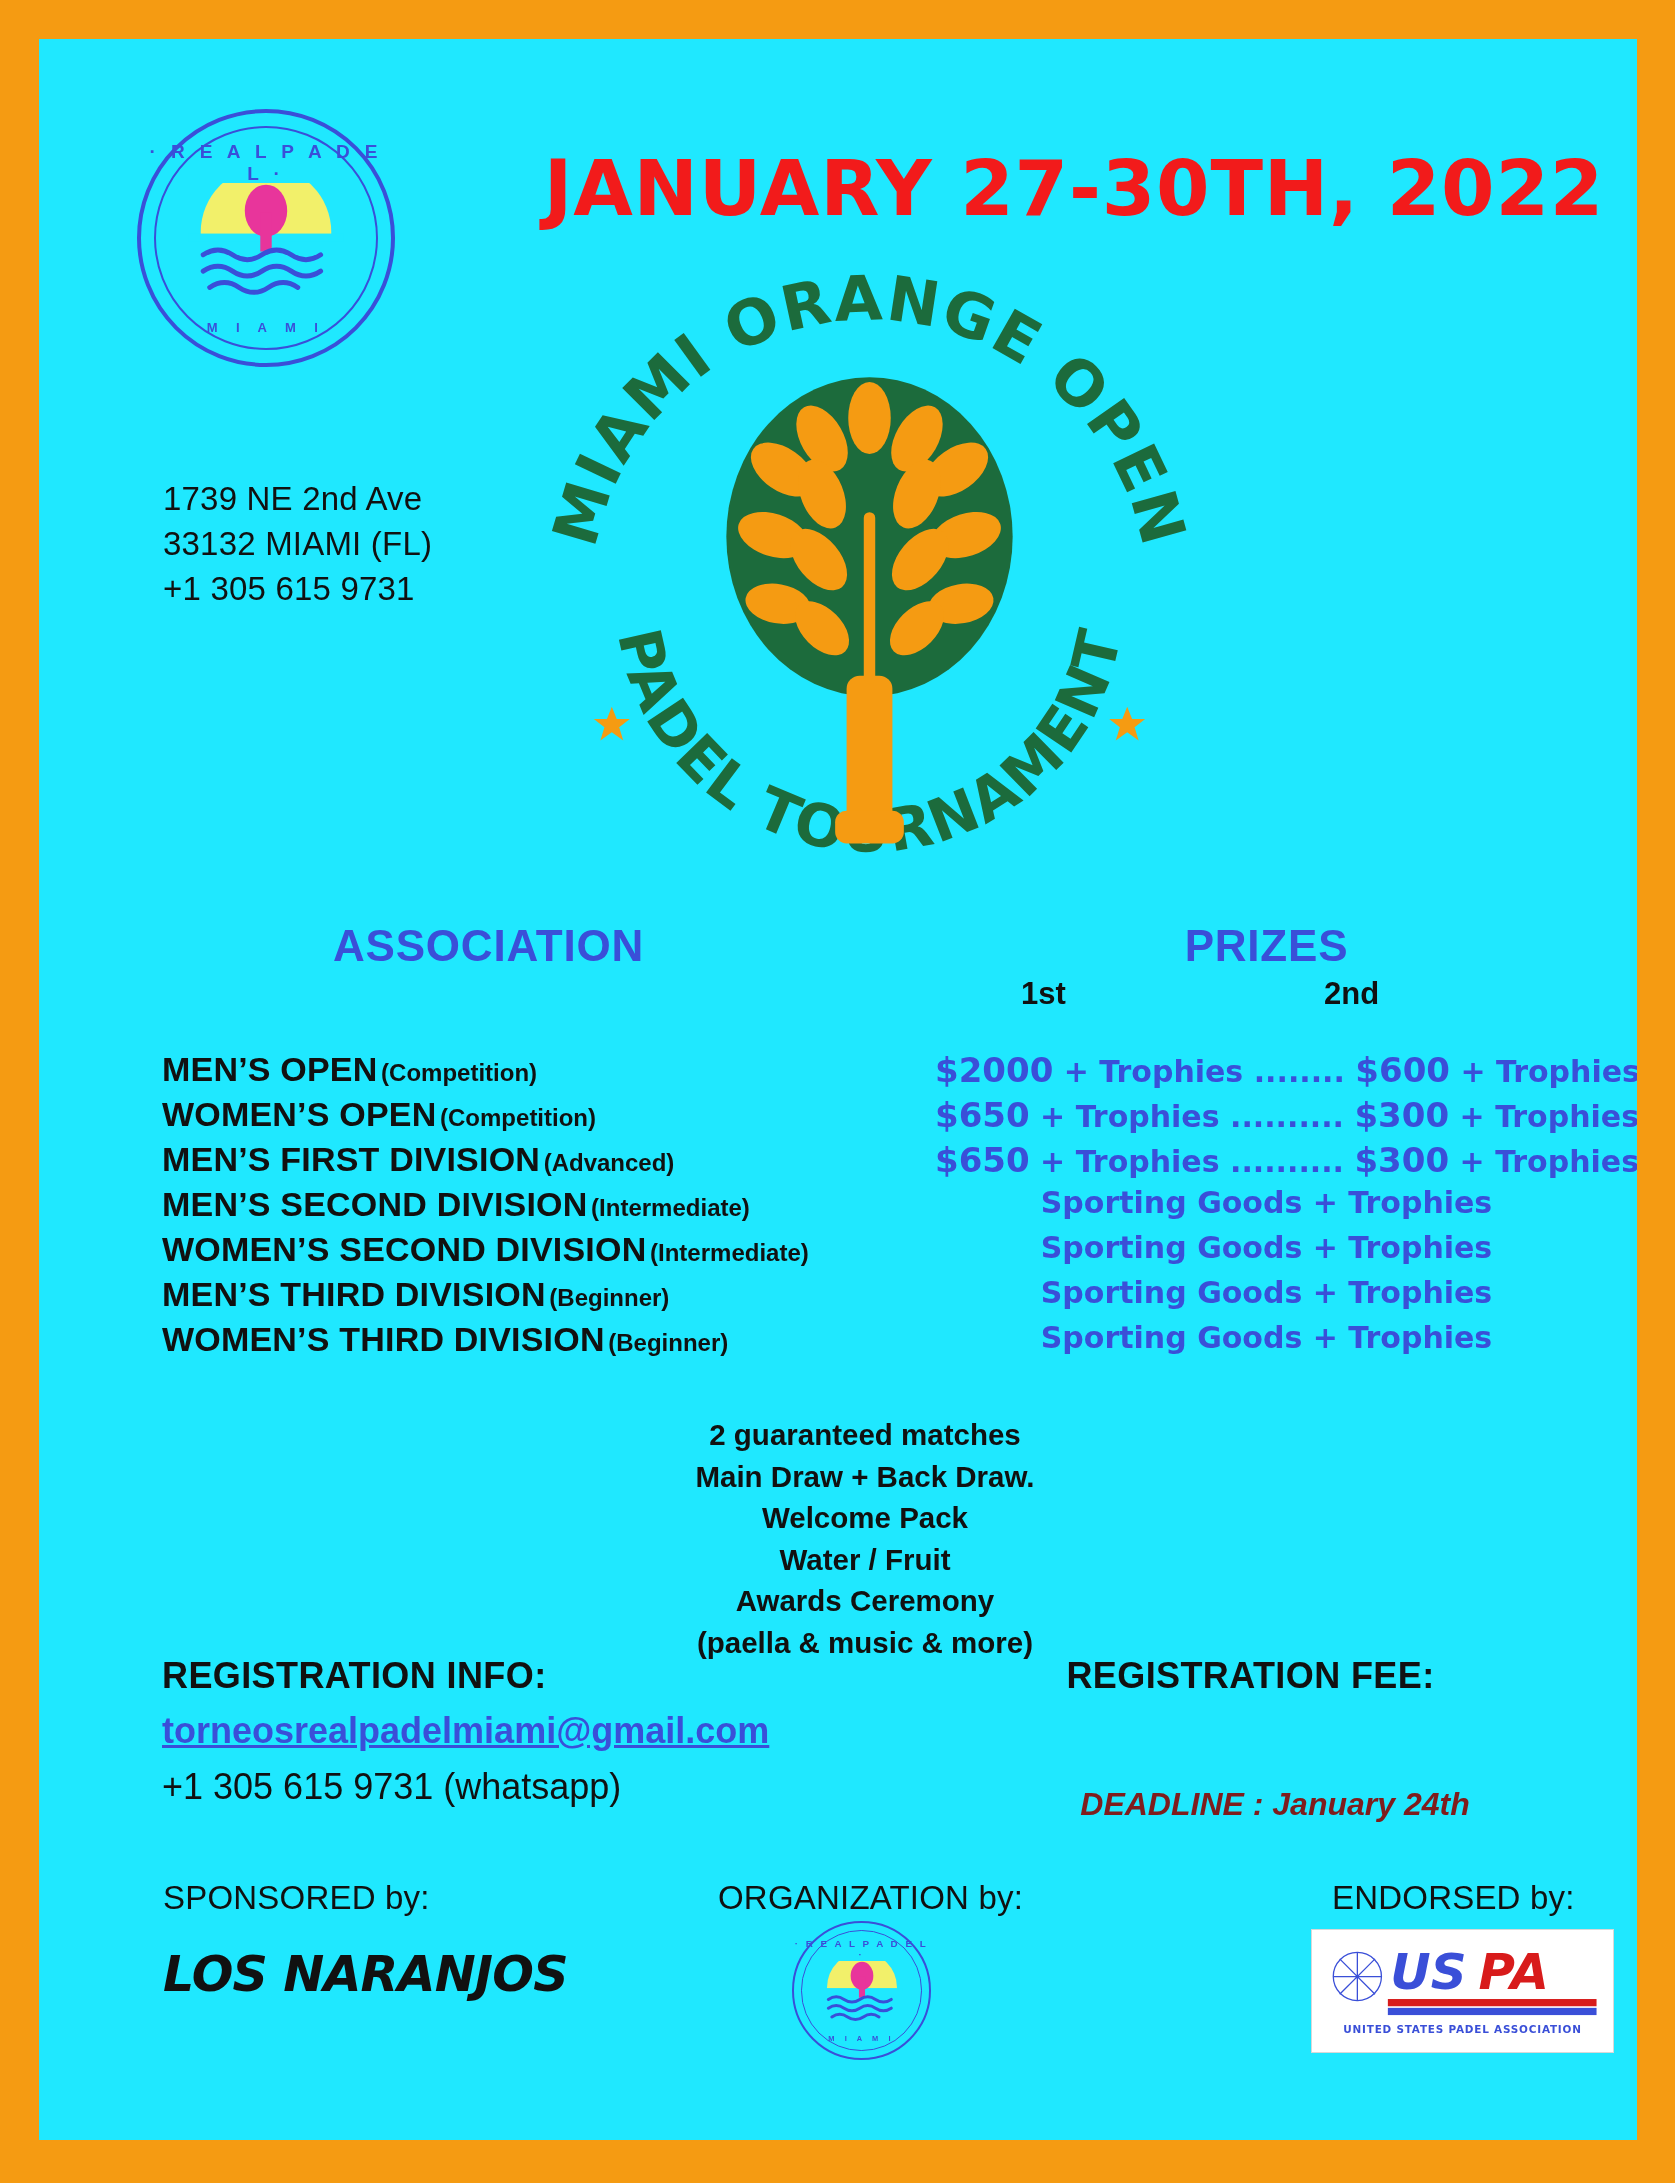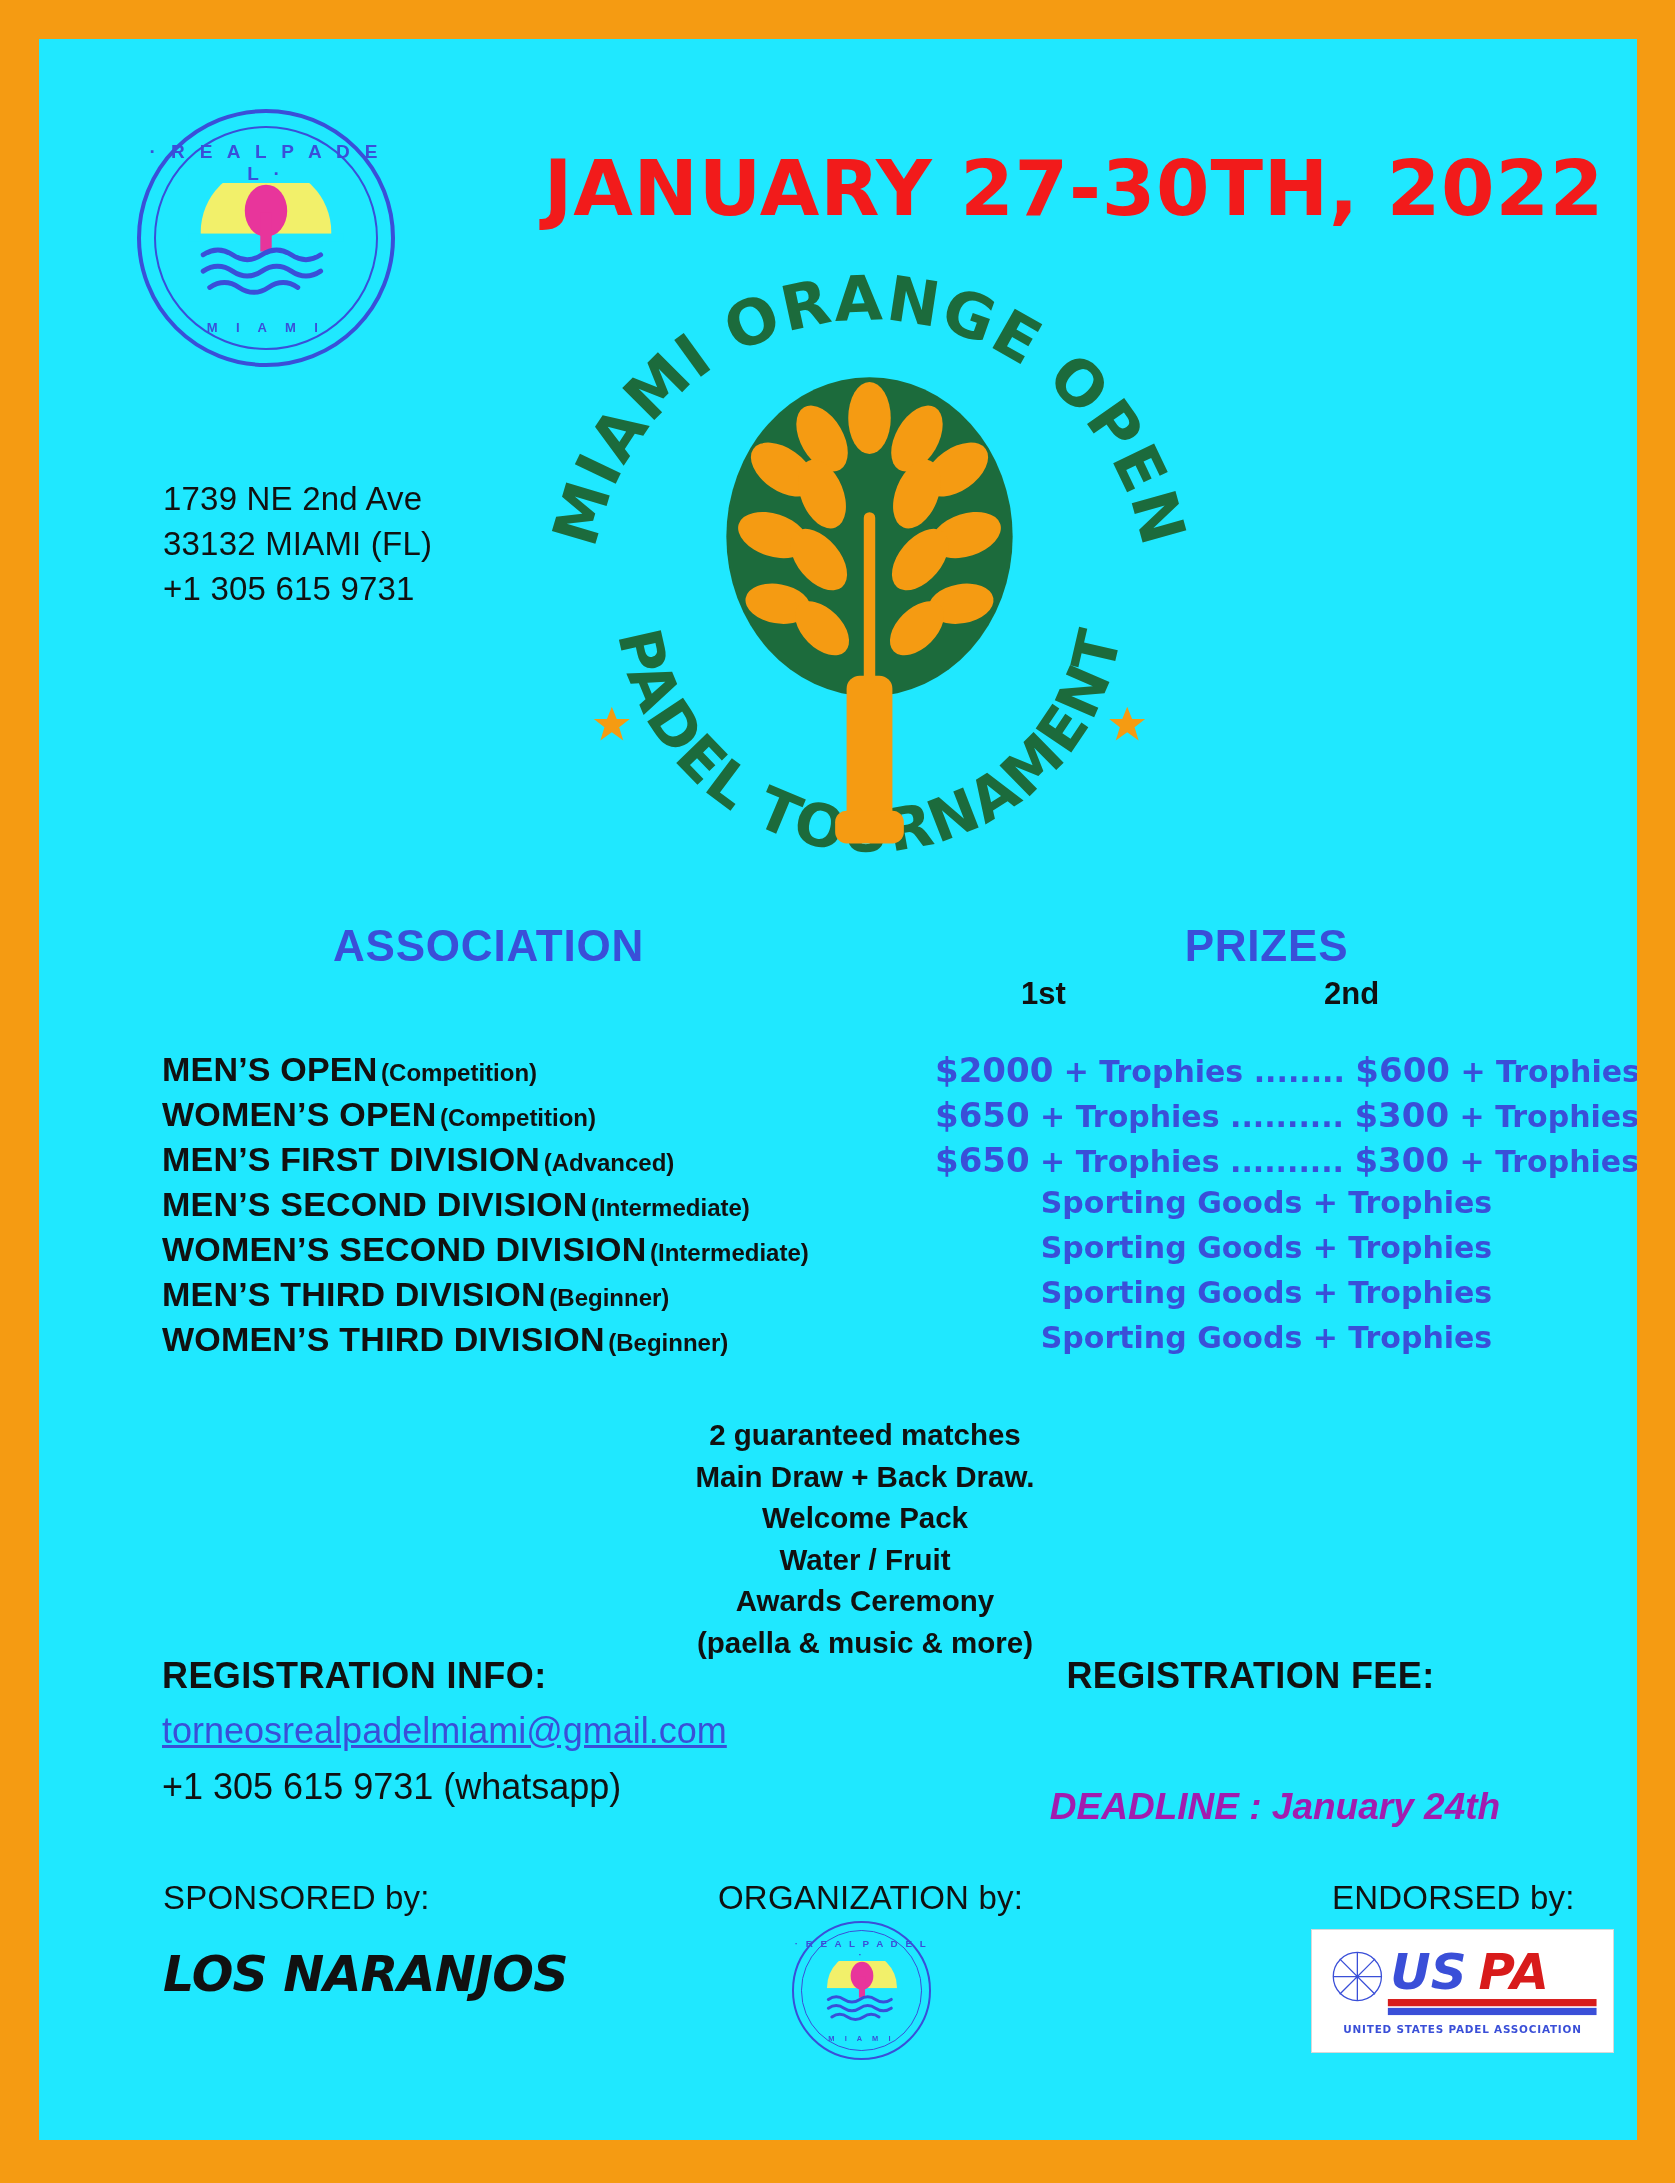--- a/index.html
+++ b/index.html
@@ -193,21 +193,21 @@
     color: #111;
     font-size: 36px;
     font-weight: bold;
     letter-spacing: 0.4px;
   }
   .reg-email {
     position: absolute;
     left: 123px; top: 1671px;
     color: #3A4FD8;
     font-size: 36px;
-    font-weight: 400;
+    font-weight: 700;
     text-decoration: underline;
   }
   .reg-phone {
     position: absolute;
     left: 123px; top: 1727px;
     color: #111;
     font-size: 36px;
     font-weight: normal;
   }
   .fee-title {
@@ -228,22 +228,22 @@
     color: #3A4FD8;
     font-size: 51px;
     font-weight: bold;
     font-style: italic;
   }
   .fee-deadline {
     position: absolute;
     left: 925px; top: 1747px;
     width: 622px;
     text-align: center;
-    color: #a21caf;
-    font-size: 37px;
+    color: #7f1d1d;
+    font-size: 32px;
     font-weight: bold;
     font-style: italic;
   }
 
   
   .f-label {
     position: absolute;
     color: #111;
     font-size: 33px;
     font-weight: 500;

